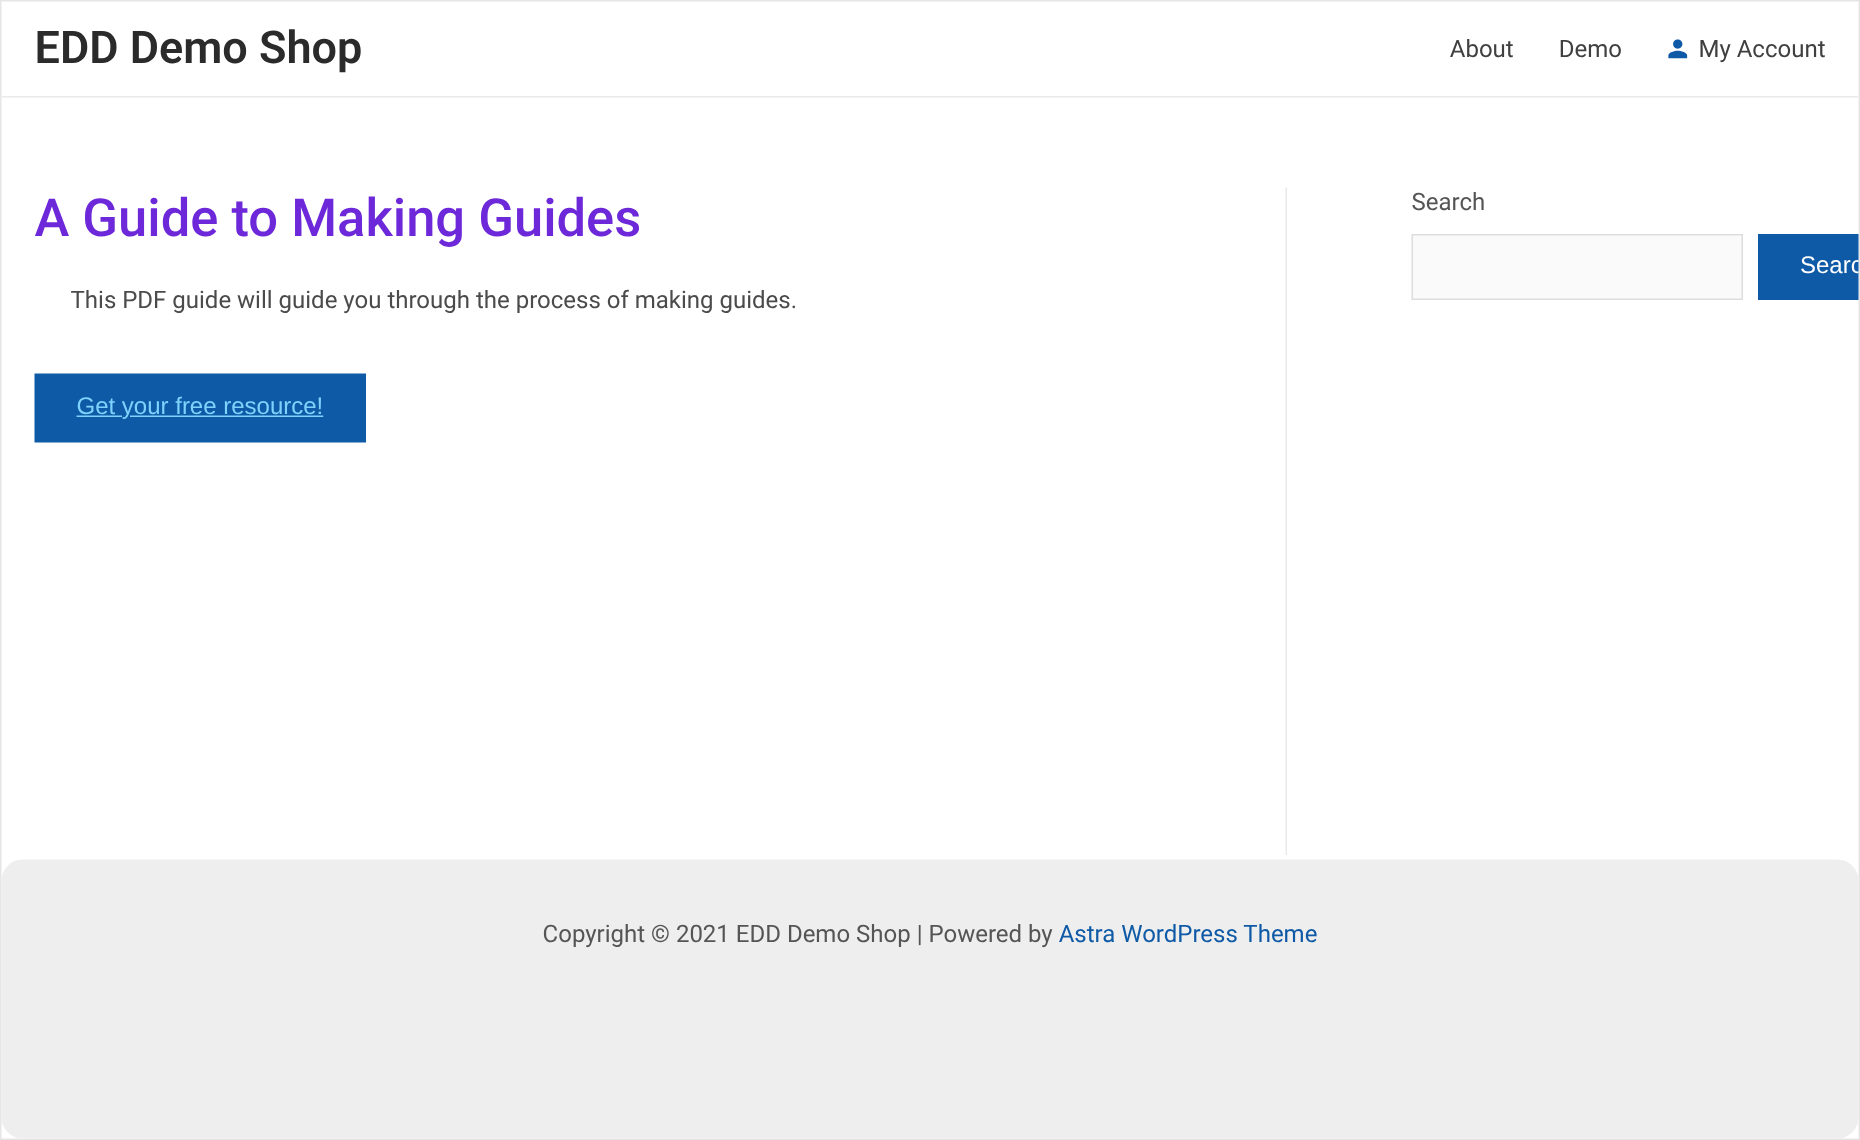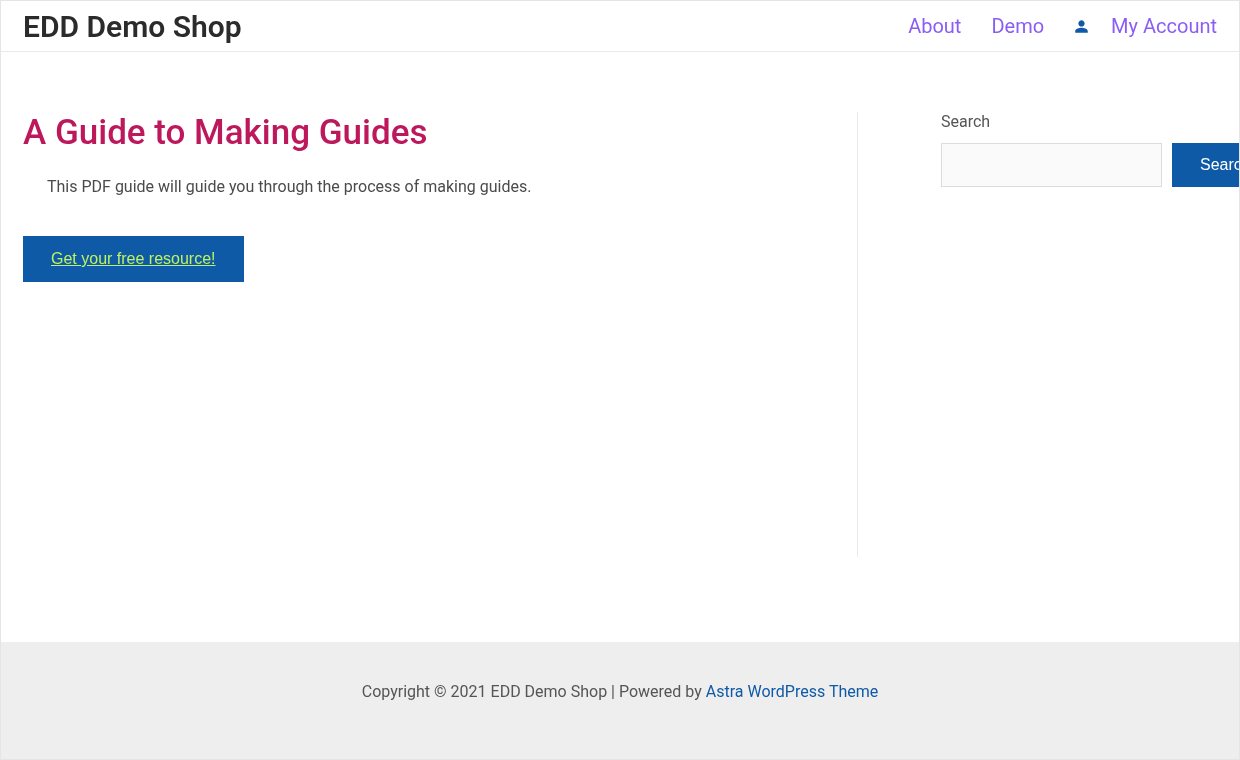--- a/index.html
+++ b/index.html
@@ -11,74 +11,74 @@
     height: 760px;
     position: relative;
     border: 1px solid #e5e5e5;
   }
   .header {
     display: flex;
     align-items: center;
     justify-content: space-between;
     padding: 18px 22px;
     border-bottom: 1px solid #eaeaea;
-    height: 51px;
+    height: 64px;
   }
   .site-title {
     font-size: 30px;
     font-weight: 600;
     color: #2b2b2b;
   }
   .nav {
     display: flex;
     align-items: center;
     gap: 30px;
   }
   .nav a {
-    color: #8b5cf6;
+    color: #404040;
     text-decoration: none;
-    font-size: 20px;
+    font-size: 16px;
     cursor: pointer;
   }
   .nav a.my-account {
     display: flex;
     align-items: center;
-    gap: 22px;
+    gap: 6px;
   }
   .user-icon {
     width: 15px;
     height: 15px;
     fill: #0f5aa6;
   }
   .content-wrap {
     display: flex;
     padding: 0 22px;
     min-height: 545px;
   }
   .main {
     flex: 1;
     padding-top: 60px;
     padding-right: 40px;
   }
   .page-title {
     font-size: 35px;
     font-weight: 500;
-    color: #be185d;
+    color: #6d28d9;
     margin-bottom: 24px;
   }
   .page-desc {
     font-size: 16px;
     color: #4b4b4b;
     margin-bottom: 40px;
     margin-left: 24px;
   }
   .cta-button {
     display: inline-block;
     background: #0f5aa6;
-    color: #bef264;
+    color: #7dd3fc;
     padding: 14px 28px;
     font-size: 16px;
     text-decoration: underline;
     border: none;
     cursor: pointer;
   }
   .sidebar {
     width: 360px;
     border-left: 1px solid #eaeaea;
     padding-top: 60px;
@@ -109,29 +109,30 @@
     background: #0f5aa6;
     color: #fff;
     border: none;
     height: 44px;
     padding: 0 28px;
     font-size: 16px;
     cursor: pointer;
   }
   .footer {
     background: #eeeeee;
-    height: 117px;
+    height: 186px;
     display: flex;
     align-items: flex-start;
     justify-content: center;
     padding-top: 40px;
     position: absolute;
     bottom: 0;
     left: 0;
     right: 0;
+    border-radius: 14px;
   }
   .footer-text {
     font-size: 16px;
     color: #555;
   }
   .footer-link {
     color: #0f5aa6;
     text-decoration: none;
     cursor: pointer;
   }

